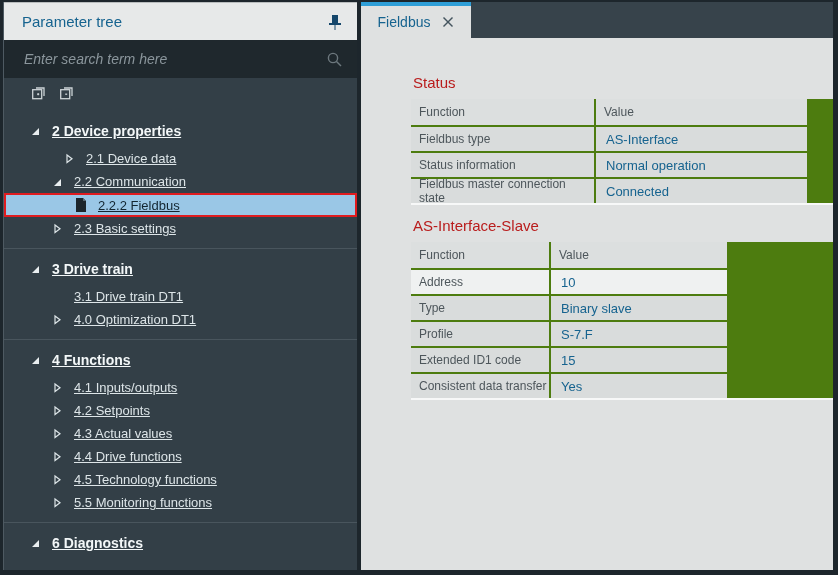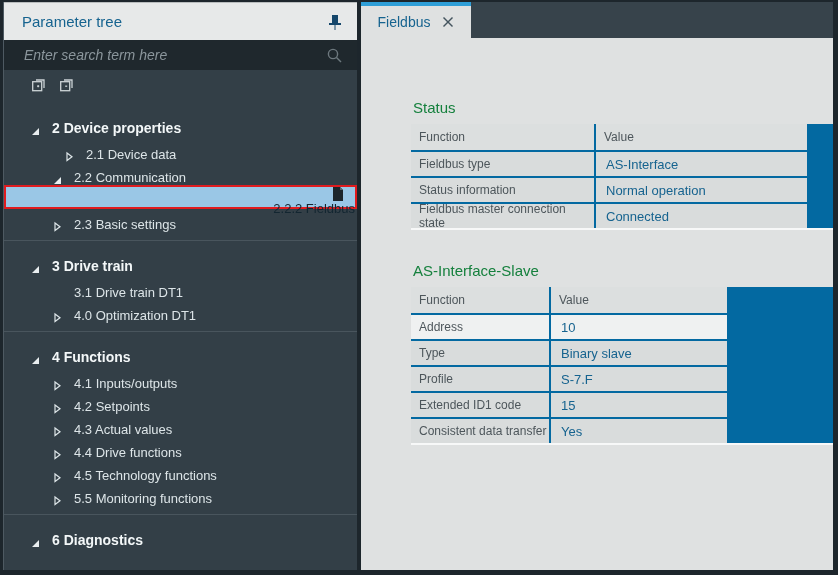--- a/index.html
+++ b/index.html
@@ -3,42 +3,42 @@
 <meta charset="utf-8">
 <style>
   html,body{margin:0;padding:0;background:#10161a;font-family:"Liberation Sans",sans-serif;}
   #window{position:relative;width:838px;height:575px;background:#1d262c;overflow:hidden;}
 
   
   #sidebar{position:absolute;left:3px;top:2px;width:354px;height:568px;background:#333f47;border-left:1px solid #4e5a62;box-sizing:border-box;}
   .sb-header{height:38px;background:#e7e9e9;border-top:1px solid #b9bdbe;display:flex;align-items:center;justify-content:space-between;padding:0 14px 0 18px;box-sizing:border-box;gap:33px;}
   .sb-title{color:#16638f;font-size:15px;}
   .pin{width:16px;height:18px;}
-  .sb-search{height:30px;background:#1f282d;display:flex;align-items:center;justify-content:space-between;padding:0 14px 0 18px;box-sizing:border-box;}
+  .sb-search{height:38px;background:#1f282d;display:flex;align-items:center;justify-content:space-between;padding:0 14px 0 18px;box-sizing:border-box;}
   .sb-search input{flex:1;background:transparent;border:none;outline:none;font-style:italic;font-size:14px;color:#8b969c;font-family:"Liberation Sans",sans-serif;}
   .sb-search input::placeholder{color:#8b969c;opacity:1;}
   .sb-toolbar{height:28px;display:flex;align-items:center;gap:13px;padding-left:27px;}
   .sb-toolbar svg{display:block;}
   #tree{padding-top:12px;}
-  .trow{display:flex;align-items:flex-end;height:23px;color:#dde5e8;font-size:13px;cursor:default;box-sizing:border-box;}
+  .trow{display:flex;align-items:center;height:23px;color:#dde5e8;font-size:13px;cursor:default;box-sizing:border-box;text-decoration:underline;}
   .trow.group{height:26px;font-size:14px;font-weight:bold;color:#f3f7f8;margin-bottom:3px;}
   .trow .arr{width:14px;margin-right:10px;display:flex;justify-content:center;flex:none;}
   .trow .doc{width:14px;margin-right:10px;display:flex;justify-content:center;flex:none;}
   .trow.selected{background:#9ac7e6;border:2px solid #e01b1f;color:#132631;height:24px;}
   .tsep{height:16px;position:relative;}
   .tsep:after{content:"";position:absolute;left:0;right:0;top:8px;border-top:1px solid #49555d;}
 
   
-  #main{position:absolute;left:361px;top:2px;width:472px;height:568px;background:#dfe1e1;display:flex;flex-direction:column;gap:25px;}
+  #main{position:absolute;left:361px;top:2px;width:472px;height:568px;background:#dfe1e1;display:flex;flex-direction:column;}
   .tabbar{height:36px;background:#37434b;flex:none;display:flex;}
   .tab{width:110px;height:36px;background:#dfe1e1;border-top:4px solid #2f9fd8;box-sizing:border-box;display:flex;align-items:center;justify-content:center;gap:12px;}
   .tab-label{color:#16638f;font-size:14px;}
   .content{flex:1;padding:36px 0 0 50px;box-sizing:border-box;}
-  .section-title{color:#15803d;font-size:15px;margin:0 0 8px 2px;}
-  .ptable{display:grid;gap:2px;background:#0369a1;border-bottom:2px solid #f7f8f8;margin-bottom:32px;}
+  .section-title{color:#b91c1c;font-size:15px;margin:0 0 8px 2px;}
+  .ptable{display:grid;gap:2px;background:#4d7c0f;border-bottom:2px solid #f7f8f8;margin-bottom:12px;}
   .cell{background:#d9dcdc;height:24px;display:flex;align-items:center;padding-left:8px;box-sizing:border-box;font-size:12px;color:#4d565b;}
   .cell.head{height:26px;background:#dcdfdf;}
   .cell.val{color:#16638f;font-size:13px;padding-left:10px;}
   .cell.hl{background:#eff1f1;}
 </style>
 </head>
 <body>
 
 <div id="window">
 
@@ -89,21 +89,21 @@
           <span>2.1 Device data</span>
         </div>
         <div class="trow" style="padding-left: 46px;">
           <span class="arr">
             <svg width="10" height="10" viewBox="0 0 10 10">
               <polygon points="9,2 9,9 2,9" fill="#e9eef0"></polygon>
             </svg>
           </span>
           <span>2.2 Communication</span>
         </div>
-        <div class="trow selected" style=" flex-direction: column;">
+        <div class="trow selected" style="padding-left: 68px;">
           <span class="doc">
             <svg width="12" height="14" viewBox="0 0 12 14">
               <path d="M1,0 h7 l3,3 v11 h-10 z" fill="#1c262c"></path>
               <path d="M8,0 l3,3 h-3 z" fill="#5a6a73"></path>
             </svg>
           </span>
           <span>2.2.2 Fieldbus</span>
         </div>
         <div class="trow" style="padding-left: 46px;">
           <span class="arr">

